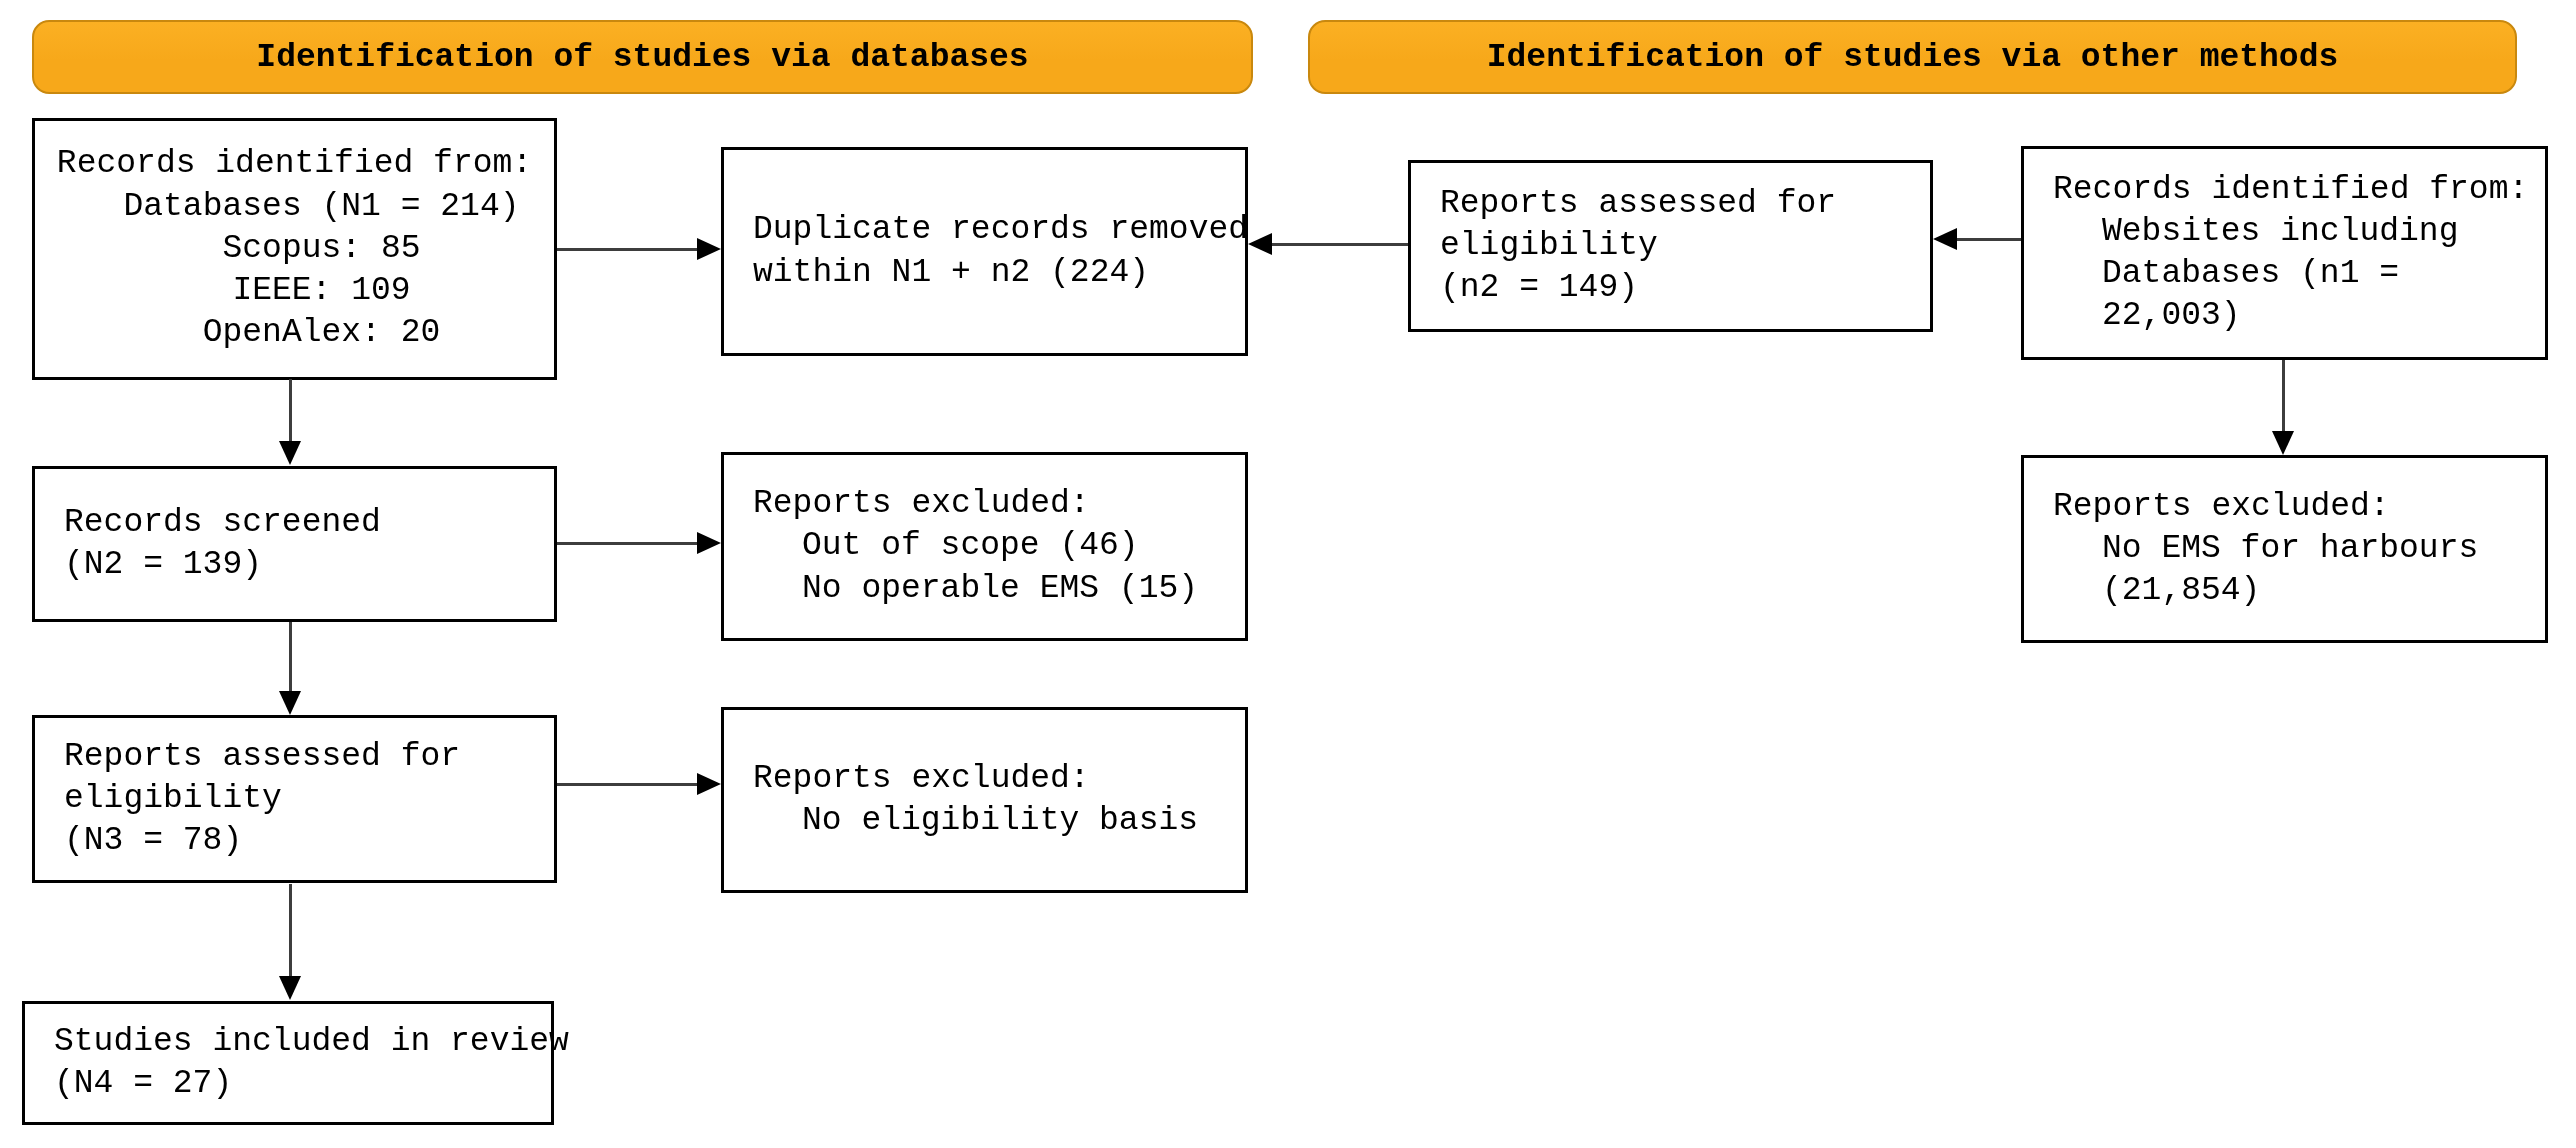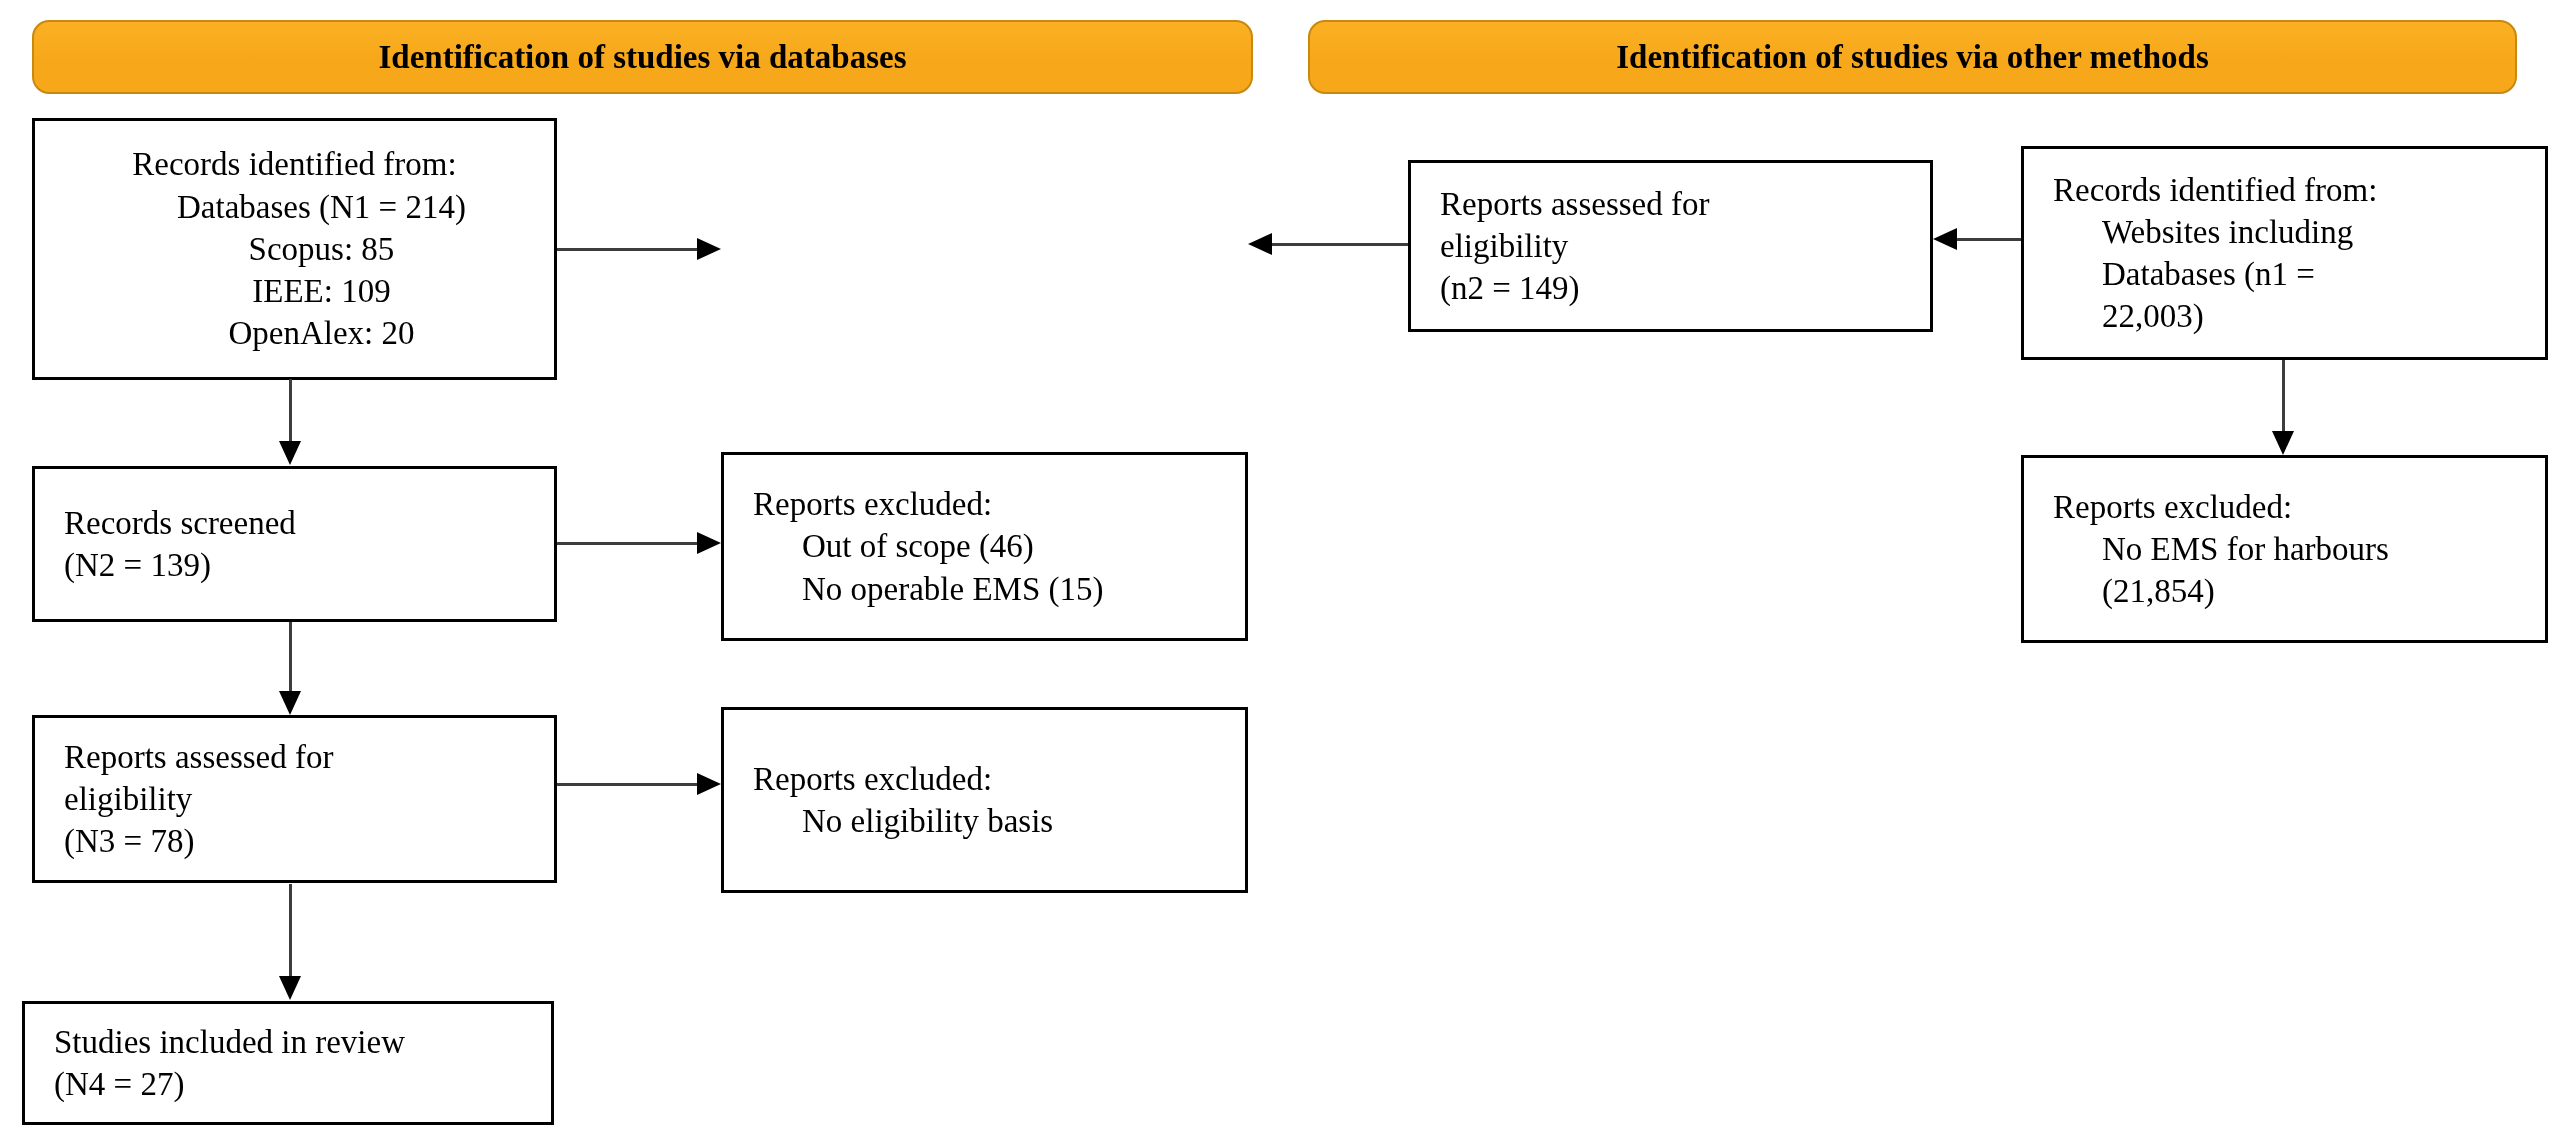--- a/index.html
+++ b/index.html
@@ -9,21 +9,21 @@
     --box-border:#000000;
     --connector:#3d3d3d;
     --text:#000000;
     --background:#FFFFFF;
   }
   html,body{margin:0;padding:0;background:var(--background);}
   .canvas{
     position:relative;
     width:2576px;height:1149px;
     background:var(--background);
-    font-family:Liberation Serif, serif;
+    font-family:Liberation Mono, monospace;
     color:var(--text);
     overflow:hidden;
   }
   .banner{
     position:absolute;
     background:linear-gradient(180deg, var(--banner-fill-top) 0%, var(--banner-fill) 55%, var(--banner-fill) 100%);
     border:2.9px solid var(--banner-border);
     border-radius:17.3px;
     display:flex;align-items:center;justify-content:center;
     font-size:33px;font-weight:bold;
@@ -77,20 +77,24 @@
     <div class="line">Reports assessed for</div>
     <div class="line">eligibility</div>
     <div class="line">(N3 = 78)</div>
   </div>
 
   <div class="box" style="left:22px;top:1001px;width:532px;height:124px;">
     <div class="line">Studies included in review</div>
     <div class="line">(N4 = 27)</div>
   </div>
 
+  <div class="box" style="left:721px;top:147px;width:527px;height:209px;">
+    <div class="line">Duplicate records removed</div>
+    <div class="line">within N1 + n2 (224)</div>
+  </div>
 
   <div class="box" style="left:721px;top:452px;width:527px;height:189px;">
     <div class="line">Reports excluded:</div>
     <div class="line indent">Out of scope (46)</div>
     <div class="line indent">No operable EMS (15)</div>
   </div>
 
   <div class="box" style="left:721px;top:707px;width:527px;height:186px;">
     <div class="line">Reports excluded:</div>
     <div class="line indent">No eligibility basis</div>

